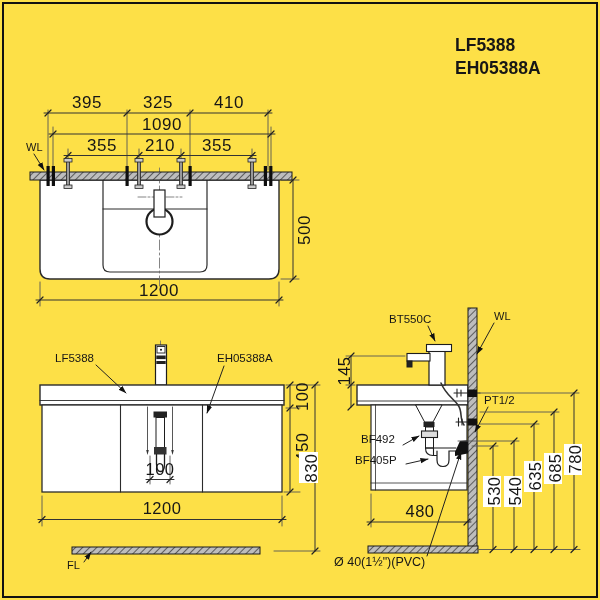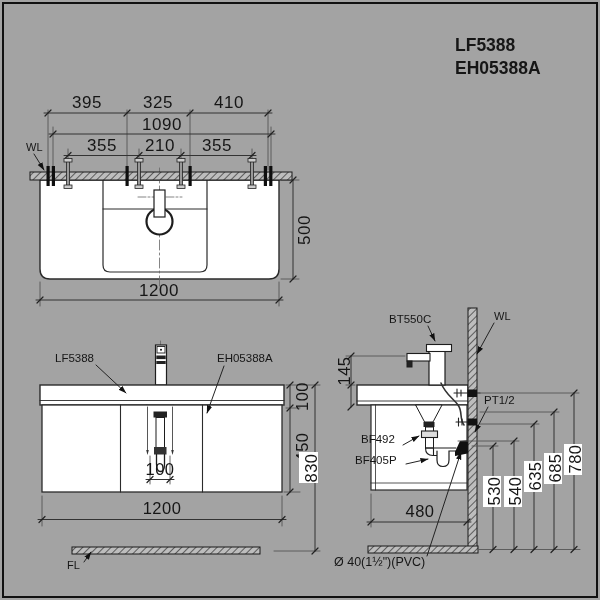--- a/index.html
+++ b/index.html
@@ -1,16 +1,16 @@
 <!DOCTYPE html>
 <html><head>
 <meta charset="utf-8">
 <style>
   html,body{margin:0;padding:0;background:#fff;}
-  #page{position:relative;width:600px;height:600px;background:#a3a3a3;overflow:hidden;
+  #page{position:relative;width:600px;height:600px;background:#fde047;overflow:hidden;
         font-family:"Liberation Sans", sans-serif;}
   svg{position:absolute;left:0;top:0;}
   text{fill:#161616;}
   .dim{font-size:16.5px;letter-spacing:.5px;}
   .dimL{font-size:17px;letter-spacing:.5px;}
   .lbl{font-size:11.5px;}
   .sm{font-size:11px;}
   .note{font-size:12.5px;}
   .ttl{font-size:17.5px;font-weight:bold;}
 </style>

